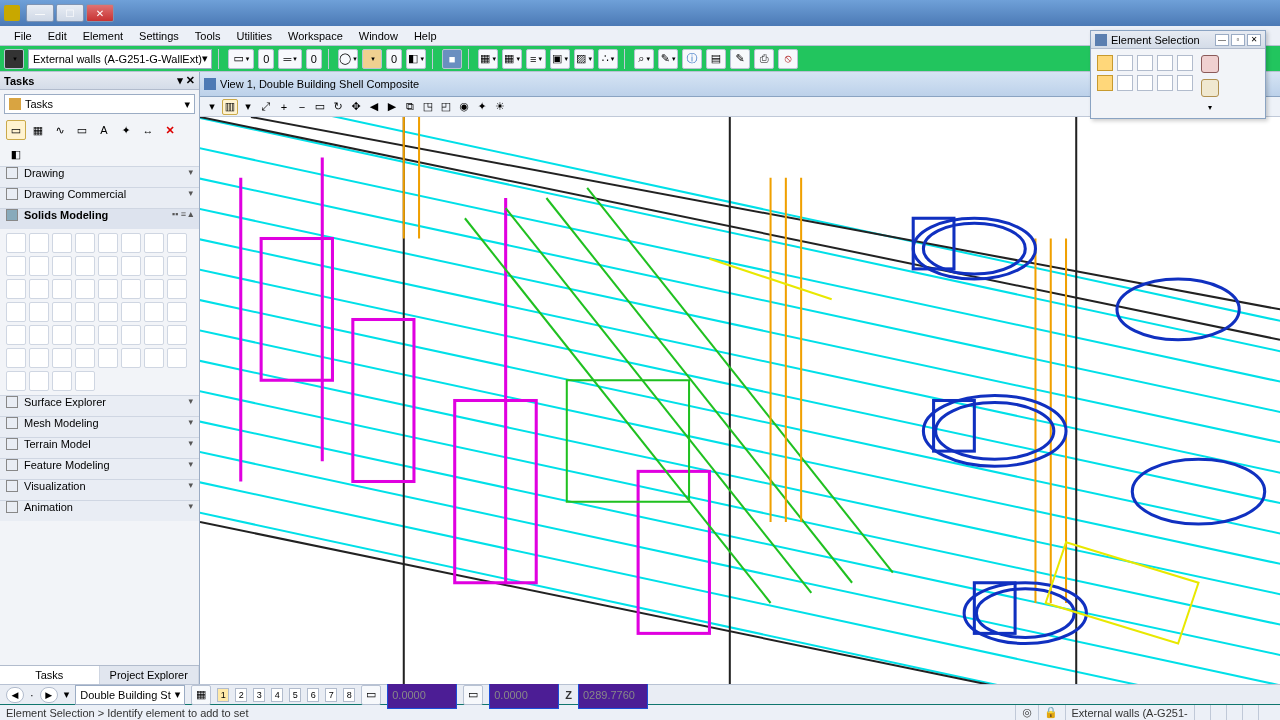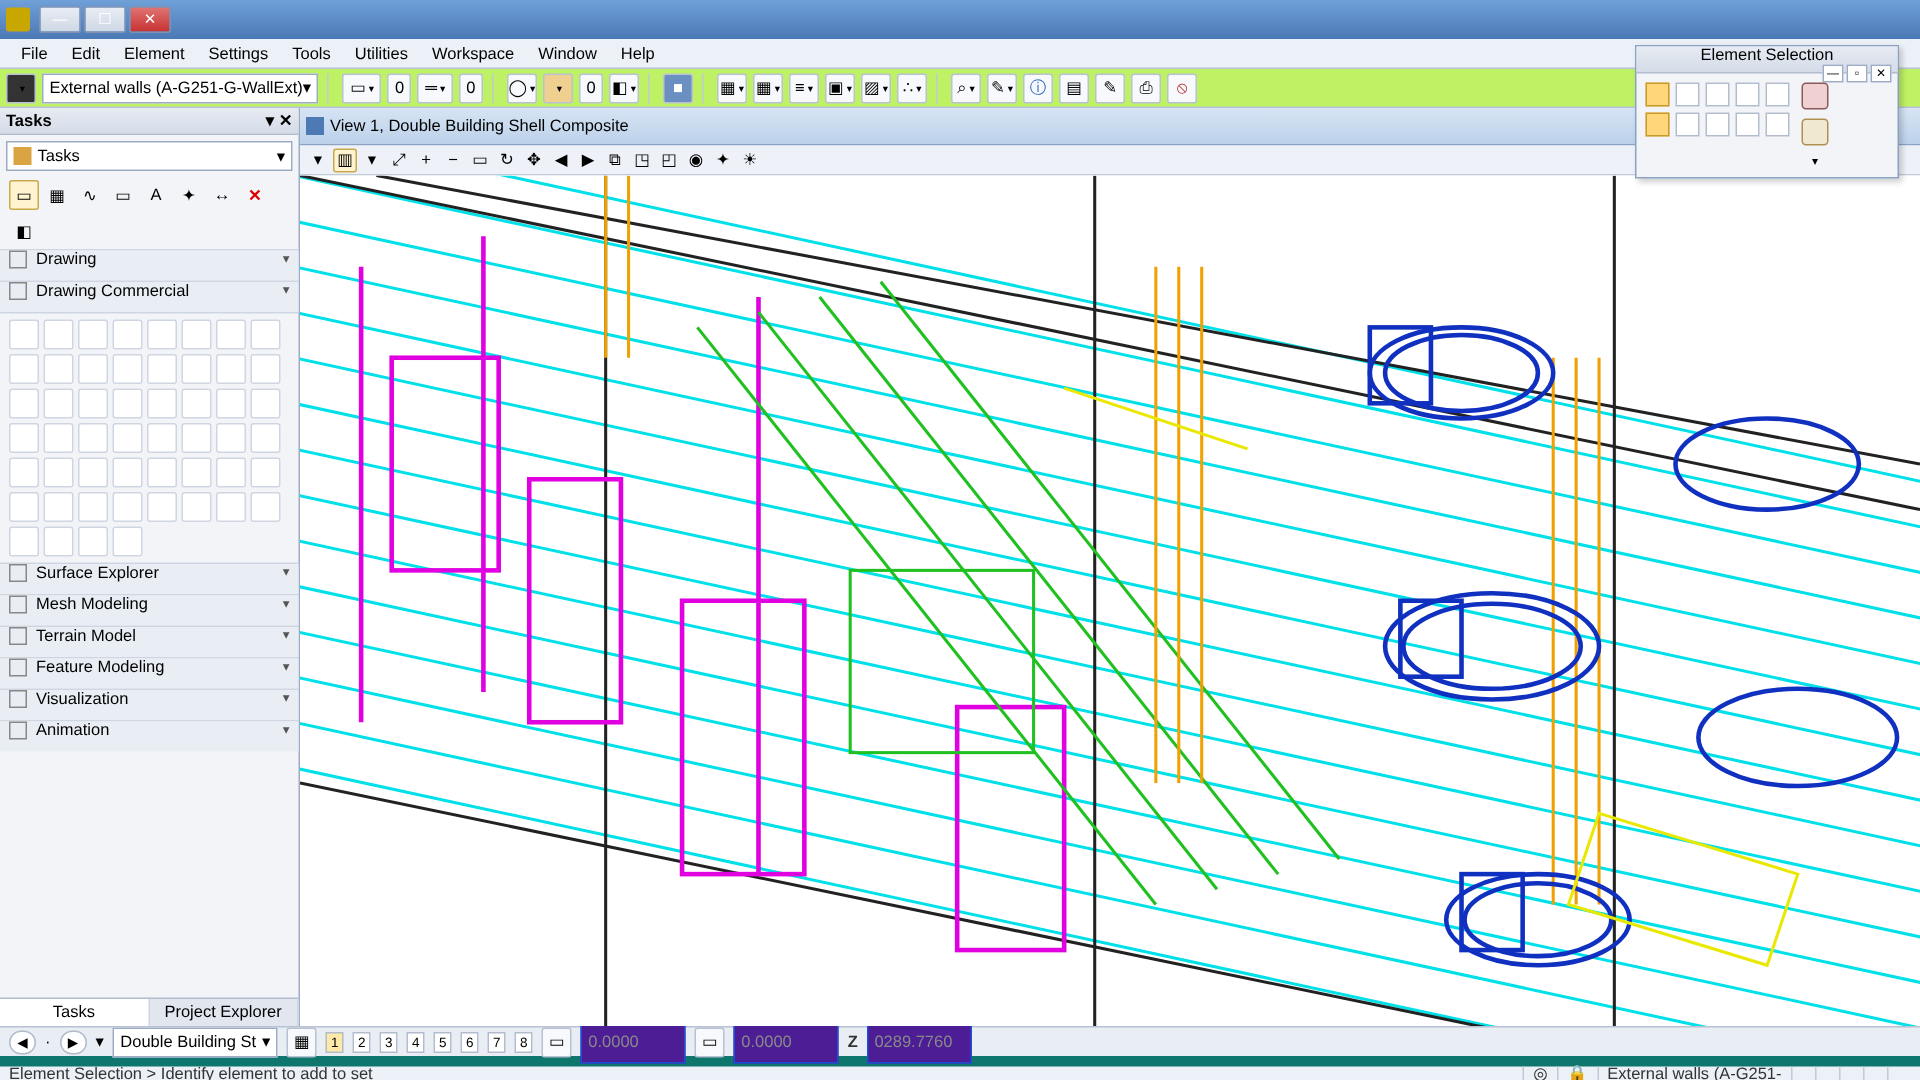--- a/index.html
+++ b/index.html
@@ -11,21 +11,21 @@
 .titlebar .title { flex: 1; font-size: 12px; text-shadow: 0 1px 1px rgba(0,0,0,.4); }
 .winbtns { display: flex; gap: 2px; }
 .winbtn { width: 28px; height: 18px; background: linear-gradient(#e8edf4, #cfd8e6); border: 1px solid #7f94b2; border-radius: 2px; display: flex; align-items: center; justify-content: center; font-size: 10px; }
 .winbtn.close { background: linear-gradient(#e07373,#c83232); color: #fff; }
 
 
 .menubar { height: 20px; background: #ecf0f7; display: flex; align-items: center; padding: 0 6px; border-bottom: 1px solid #b8c2d3; }
 .menubar span { padding: 2px 8px; cursor: default; }
 
 
-.maintoolbar { height: 26px; background: #bef264; border-bottom: 1px solid #b8c2d3; display: flex; align-items: center; padding: 0 4px; gap: 4px; }
+.maintoolbar { height: 26px; background: #22c55e; border-bottom: 1px solid #b8c2d3; display: flex; align-items: center; padding: 0 4px; gap: 4px; }
 .tbtn { width: 20px; height: 20px; border: 1px solid #b8c2d3; background: #f7f9fc; border-radius: 2px; display: flex; align-items: center; justify-content: center; }
 .tbtn.dd::after { content: "▾"; font-size: 7px; margin-left: 2px; }
 .tbtn.wide { width: auto; padding: 0 4px; }
 .combo { height: 20px; border: 1px solid #9bacc4; background: #fff; display: flex; align-items: center; padding: 0 4px; min-width: 140px; }
 .sep { width: 4px; height: 20px; border-left: 1px solid #c0c9d8; margin: 0 2px; }
 
 
 .body { display: flex; height: calc(720px - 26px - 20px - 26px - 20px - 16px); }
 
 
@@ -56,40 +56,40 @@
 .view-title .v-icon { width: 12px; height: 12px; background: #4d7ab5; }
 .view-toolbar { height: 20px; background: #eef2f8; border-bottom: 1px solid #c0c9d8; display: flex; align-items: center; padding: 0 4px; gap: 2px; }
 .view-toolbar .tbtn { width: 16px; height: 16px; border: 1px solid transparent; background: transparent; }
 .viewport { flex: 1; position: relative; overflow: hidden; background: #fff; }
 
 
 .viewport svg { width: 100%; height: 100%; }
 
 
 .float-panel { position: absolute; top: 30px; right: 14px; width: 176px; background: #f2f4f8; border: 1px solid #8aa3c2; box-shadow: 2px 2px 4px rgba(0,0,0,.2); z-index: 100; }
-.float-panel .fp-title { height: 18px; background: linear-gradient(#e7ebf2,#d4dce8); display: flex; align-items: center; padding: 0 4px; border-bottom: 1px solid #b2bccd; flex-direction: column; }
+.float-panel .fp-title { height: 18px; background: linear-gradient(#e7ebf2,#d4dce8); display: flex; align-items: center; padding: 0 4px; border-bottom: 1px solid #b2bccd; }
 .float-panel .fp-title .fp-icon { width: 12px; height: 12px; background: #5b7fb0; margin-right: 4px; }
 .float-panel .fp-title .fp-btns { margin-left: auto; display: flex; gap: 2px; }
 .float-panel .fp-title .fp-btns span { width: 14px; height: 12px; border: 1px solid #9bacc4; background: #fff; font-size: 8px; text-align: center; line-height: 10px; }
 .float-panel .fp-body { padding: 6px; display: flex; gap: 8px; }
 .fp-grid { display: grid; grid-template-columns: repeat(5, 16px); grid-auto-rows: 16px; gap: 4px; }
 .fp-grid .c { width: 16px; height: 16px; border: 1px solid #b2bccd; background: #fff; }
 .fp-grid .c.sel { background: #ffd77a; border-color: #c79a2e; }
 .fp-side { display: flex; flex-direction: column; gap: 6px; align-items: center; }
 .fp-side .big { width: 18px; height: 18px; border: 1px solid #8a5a5a; background: #f0d0d0; border-radius: 3px; }
 .fp-side .dd { font-size: 8px; }
 
 
 .coordbar { height: 20px; background: #e9edf4; border-top: 1px solid #b8c2d3; display: flex; align-items: center; padding: 0 6px; gap: 6px; }
 .navbtn { width: 18px; height: 16px; border: 1px solid #b2bccd; border-radius: 8px; background: #fff; display: flex; align-items: center; justify-content: center; font-size: 9px; }
 .viewbtn { width: 12px; height: 14px; border: 1px solid #b2bccd; background: #fff; display: flex; align-items: center; justify-content: center; font-size: 9px; }
 .coordfield { height: 28px; border: 1px solid #1d4ed8; background: #4c1d95; padding: 0 4px; display: flex; align-items: center; color: #888; min-width: 70px; }
 .coordlabel { font-weight: bold; color: #333; }
 
-.statusbar { height: 16px; background: #ecf0f7; border-top: 7px solid #0f766e; display: flex; align-items: center; padding: 0 6px; font-size: 10px; color: #333; }
+.statusbar { height: 16px; background: #ecf0f7; border-top: 1px solid #0f766e; display: flex; align-items: center; padding: 0 6px; font-size: 10px; color: #333; }
 .statusbar .cell { border-left: 1px solid #c0c9d8; padding: 0 6px; height: 100%; display: flex; align-items: center; }
 .statusbar .spacer { flex: 1; }
 </style>
 </head>
 <body>
 
 <div class="titlebar">
   <div class="app-icon"></div>
   <div class="winbtns">
     <div class="winbtn">—</div>
@@ -212,20 +212,25 @@
 
     <div class="cat">
         <div class="cat-head">
       <span class="icon"></span>
       <span>Drawing Commercial</span>
       <span class="chev">▾</span>
         </div>
       </div>
 
     <div class="cat">
+      <div class="cat-head active">
+        <span class="icon" style="background:#8ab"></span>
+        <span>Solids Modeling</span>
+        <span class="chev" style="margin-left:auto">▪▪ ≡ ▴</span>
+      </div>
       <div class="cat-body">
         <div class="tool"></div>
           <div class="tool"></div>
           <div class="tool"></div>
           <div class="tool"></div>
         <div class="tool"></div>
           <div class="tool"></div>
           <div class="tool"></div>
           <div class="tool"></div>
           <div class="tool"></div>

